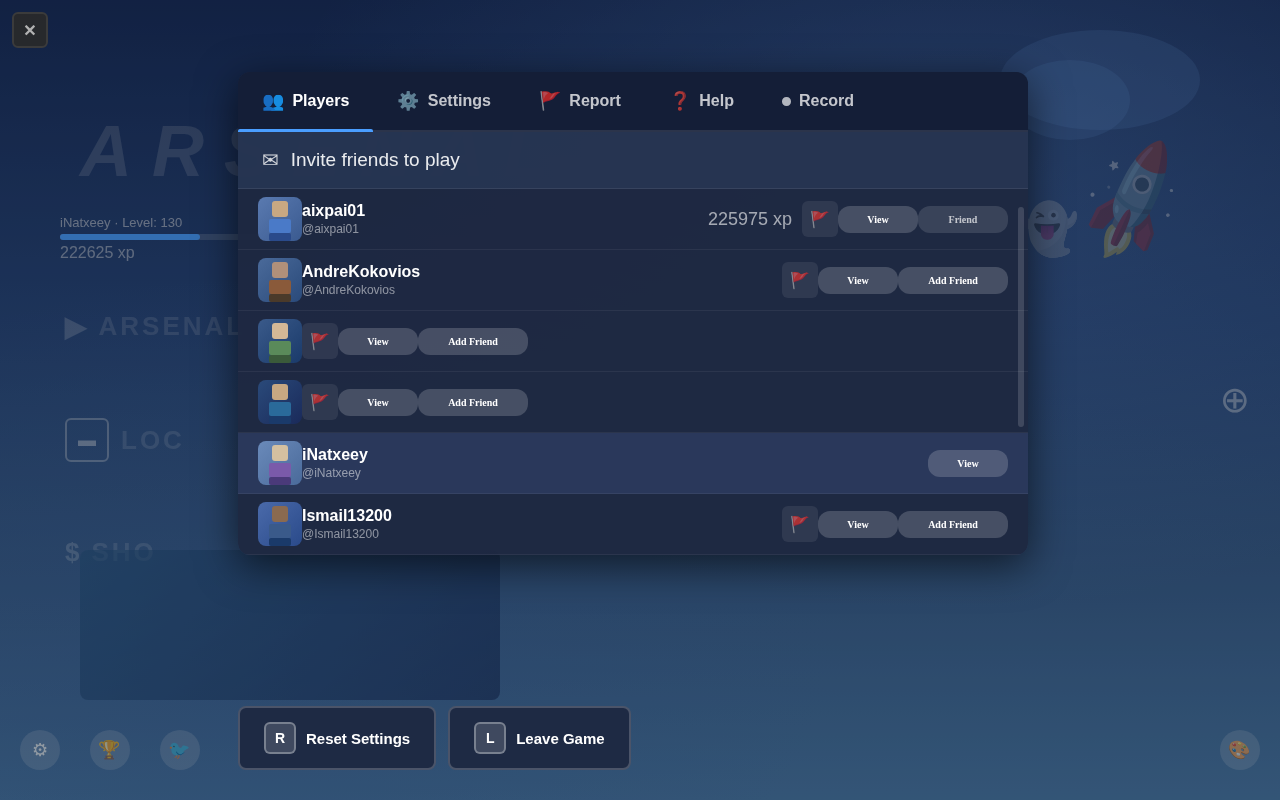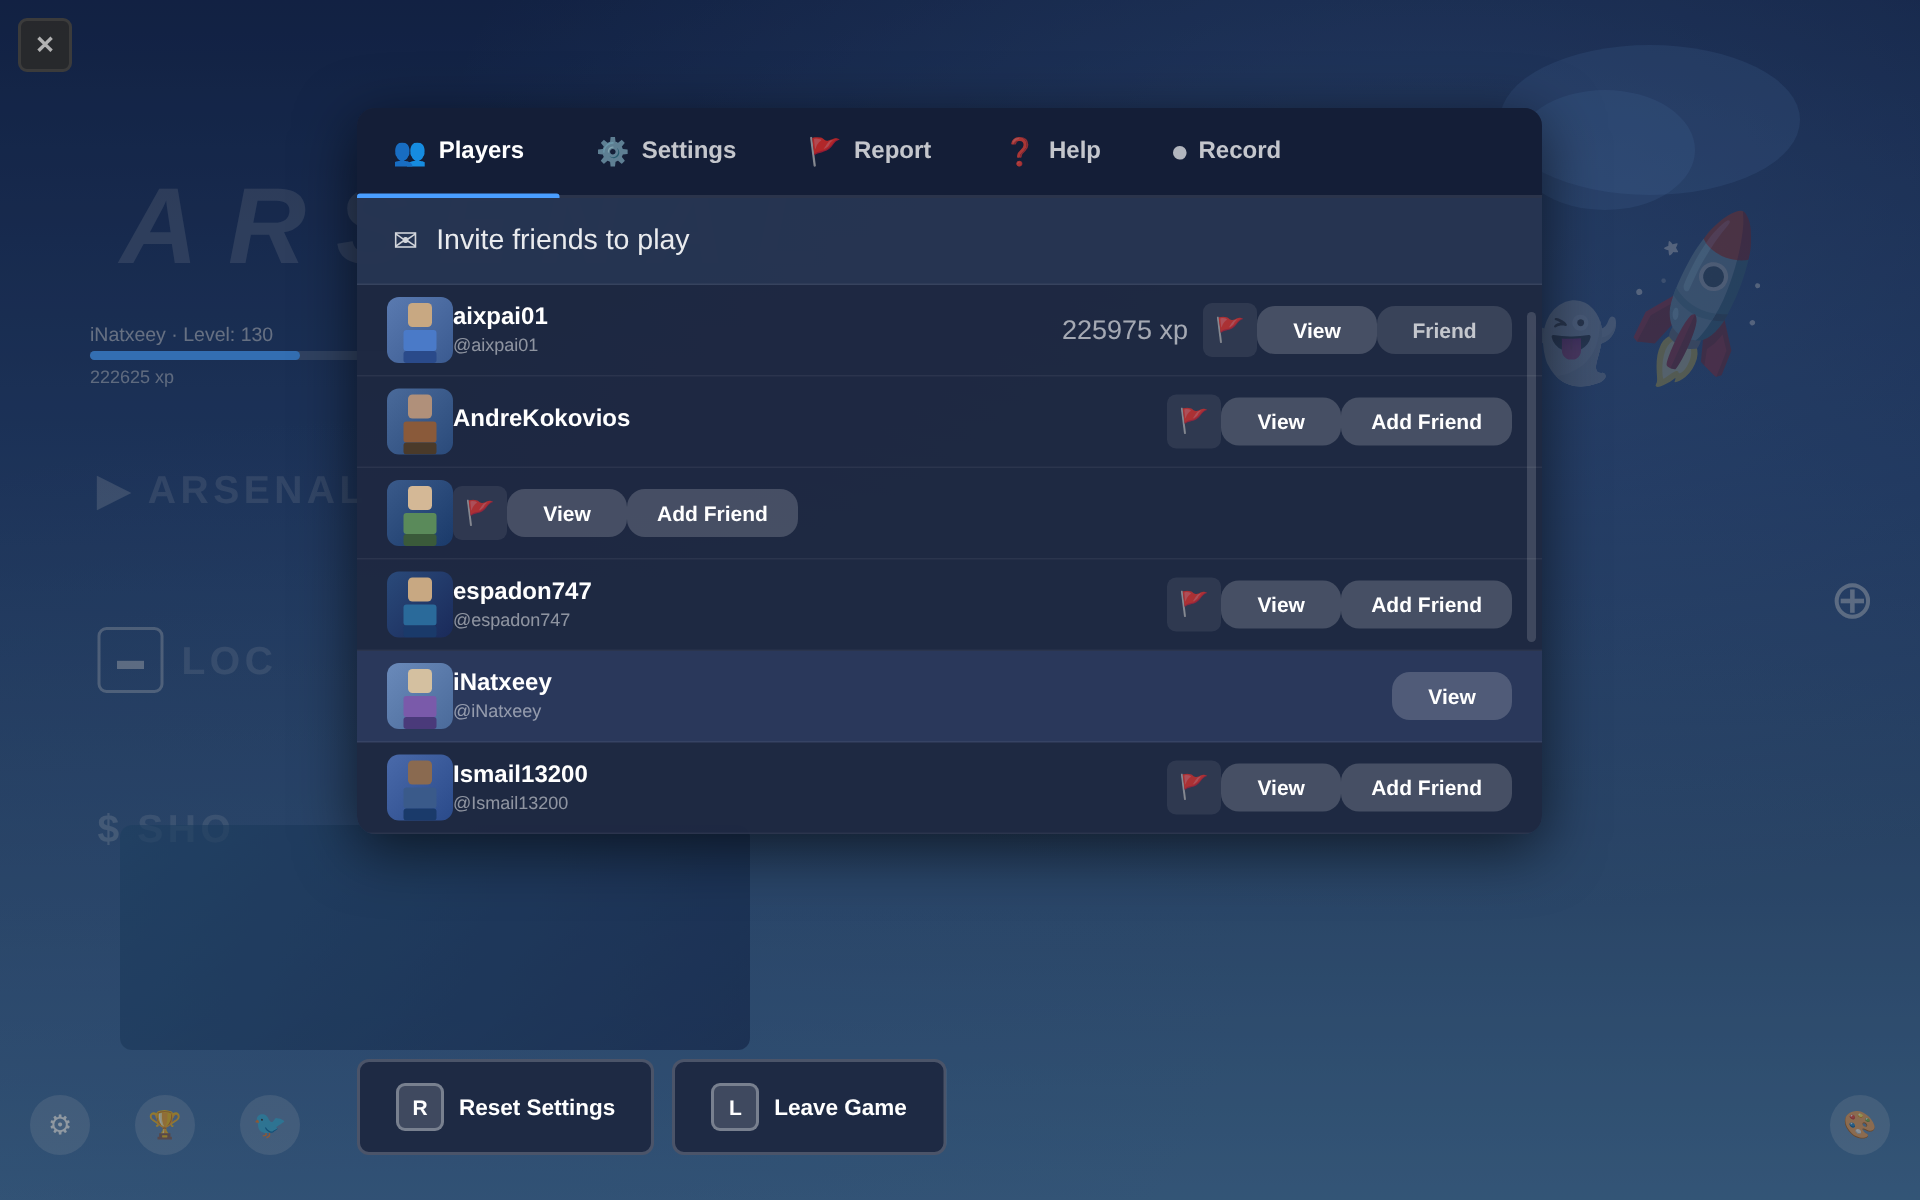--- a/index.html
+++ b/index.html
@@ -311,24 +311,25 @@
       font-size: 16px;
       flex-shrink: 0;
       transition: background 0.15s;
     }
 
     .action-btn {
       padding: 8px 20px;
       border-radius: 12px;
       border: none;
       cursor: pointer;
-      font-size: 14px;
+      font-size: 10px;
       font-weight: 700;
       flex-shrink: 0;
       transition: opacity 0.15s;
+      font-family: Liberation Serif, serif;
     }
 
     .btn-view {
       background: rgba(255,255,255,0.18);
       color: #fff;
       min-width: 80px;
     }
 
     .btn-friend {
       background: rgba(255,255,255,0.18);
@@ -454,21 +455,21 @@
       <div style="font-size:26px;opacity:0.5;">$</div>
       <span style="font-size:26px;letter-spacing:3px;opacity:0.35;">SHO</span>
     </div>
   </div>
 
   <div class="xp-area">
     <div style="font-size:13px;color:rgba(255,255,255,0.5);margin-bottom:4px;">iNatxeey · Level: 130</div>
     <div style="width:200px;height:6px;background:rgba(255,255,255,0.15);border-radius:3px;margin-bottom:4px;">
       <div style="width:70%;height:100%;background:#4a9eff;border-radius:3px;"></div>
     </div>
-    <div style="font-size:12px;color:rgba(255,255,255,0.45);">222625 xp</div>
+    <div style="font-size:16px;color:rgba(255,255,255,0.45);">222625 xp</div>
   </div>
 
   <div class="crosshair">⊕</div>
 
   <div class="hud-bottom">
     <div class="hud-icon">⚙</div>
     <div class="hud-icon">🏆</div>
     <div class="hud-icon">🐦</div>
     <div class="hud-right">
       <div class="hud-icon">🎨</div>
@@ -537,20 +538,21 @@
     <div class="player-row">
       <div class="player-avatar" style="background:linear-gradient(135deg,#4a6a9a,#2a4a7a);">
         <div class="avatar-figure">
           <div class="avatar-head" style="background:#b0907a;"></div>
           <div class="avatar-body" style="background:#8a5a3a;"></div>
           <div class="avatar-legs" style="background:#4a3a2a;"></div>
         </div>
       </div>
       <div class="player-info">
         <div class="player-name">AndreKokovios</div>
+        <div class="player-handle">@AndreKokovios</div>
       </div>
       <button class="flag-btn">🚩</button>
       <button class="action-btn btn-view">View</button>
       <button class="action-btn btn-friend">Add Friend</button>
     </div>
 
     <div class="player-row">
       <div class="player-avatar" style="background:linear-gradient(135deg,#3a5a8a,#1a3a6a);">
         <div class="avatar-figure">
           <div class="avatar-head" style="background:#d4b896;"></div>
@@ -563,24 +565,20 @@
       <button class="action-btn btn-friend">Add Friend</button>
     </div>
 
     <div class="player-row">
       <div class="player-avatar" style="background:linear-gradient(135deg,#2a4a7a,#1a2a5a);">
         <div class="avatar-figure">
           <div class="avatar-head" style="background:#c8a882;"></div>
           <div class="avatar-body" style="background:#2a6a9a;"></div>
           <div class="avatar-legs" style="background:#1a3a6a;"></div>
         </div>
-      </div>
-      <div class="player-info">
-        <div class="player-name">espadon747</div>
-        <div class="player-handle">@espadon747</div>
       </div>
       <button class="flag-btn">🚩</button>
       <button class="action-btn btn-view">View</button>
       <button class="action-btn btn-friend">Add Friend</button>
     </div>
 
     <div class="player-row self">
       <div class="player-avatar" style="background:linear-gradient(135deg,#6a8aba,#4a6a9a);">
         <div class="avatar-figure">
           <div class="avatar-head" style="background:#d4c0a0;"></div>

